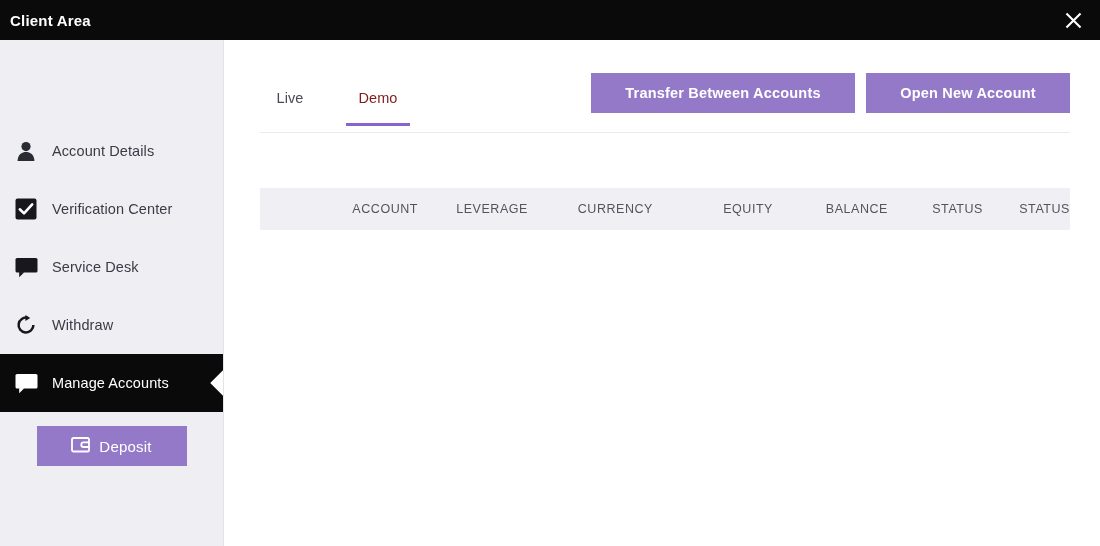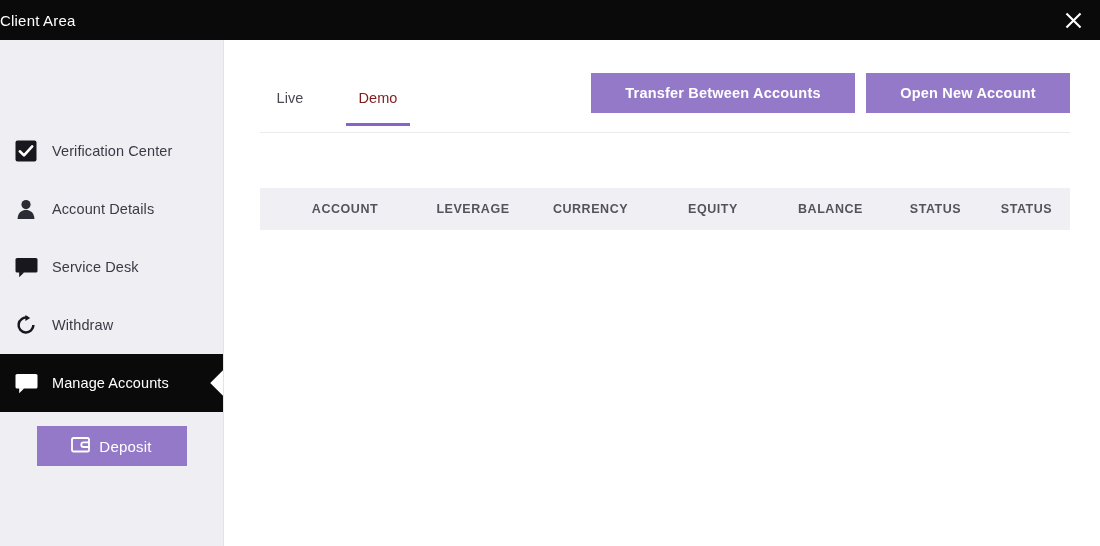--- a/index.html
+++ b/index.html
@@ -13,21 +13,21 @@
   #app { position:relative; width:1100px; height:546px; background:#ffffff; }
 
   
   .titlebar {
     position:absolute; left:0; top:0; width:1100px; height:40px;
     background:#0a0a0a;
     display:flex; align-items:center;
   }
   .titlebar-title {
     color:#ffffff; font-size:15px; letter-spacing:.2px;
-    font-weight:400;
+    margin-left:10px; font-weight:700;
   }
   .titlebar-close {
     position:absolute; right:14px; top:50%; transform:translateY(-50%);
     width:26px; height:26px;
     display:flex; align-items:center; justify-content:center;
     cursor:pointer;
   }
   .titlebar-close svg { display:block; }
 
   
@@ -141,23 +141,23 @@
   .action-btn.open-new { width:204px; }
 
   
   .table-wrap {
     position:absolute; left:35px; top:148px;
     width:810px;
   }
   .acct-table { width:100%; border-collapse:collapse; table-layout:fixed; }
   .acct-table thead tr { background:#f0f0f4; height:42px; }
   .acct-table th {
-    text-align:center;
+    text-align:right;
     font-size:12.5px;
-    font-weight:700;
+    font-weight:400;
     color:#53535e;
     letter-spacing:.55px;
     padding:0;
     vertical-align:middle;
     margin-top:6px;
   }
   .acct-table th.c0 { width:158px; padding-left:12px; }
   .acct-table th.c1 { width:110px; }
   .acct-table th.c2 { width:125px; }
   .acct-table th.c3 { width:120px; }
@@ -182,35 +182,35 @@
     </div>
   </div>
 
   <div class="sidebar">
     <div class="sidebar-spacer"></div>
 
 
     <div class="side-item">
       <span class="side-icon">
         <svg width="22" height="22" viewBox="0 0 22 22">
+          <circle cx="11" cy="6.6" r="4.6" fill="#2b2b33"></circle>
+          <path d="M2.6 21 C2.6 14.6 7 12 11 12 C15 12 19.4 14.6 19.4 21 Z" fill="#2b2b33"></path>
+        </svg>
+      </span>
+      <span class="side-label">Account Details</span>
+    </div>
+
+    <div class="side-item">
+      <span class="side-icon">
+        <svg width="22" height="22" viewBox="0 0 22 22">
           <rect x="0.5" y="0.5" width="21" height="21" rx="2" fill="#17171d"></rect>
           <path d="M4.8 11.3 L9 15.4 L17.2 6.4" stroke="#ffffff" stroke-width="2.6" fill="none" stroke-linecap="round" stroke-linejoin="round"></path>
         </svg>
       </span>
       <span class="side-label">Verification Center</span>
-    </div>
-
-    <div class="side-item">
-      <span class="side-icon">
-        <svg width="22" height="22" viewBox="0 0 22 22">
-          <circle cx="11" cy="6.6" r="4.6" fill="#2b2b33"></circle>
-          <path d="M2.6 21 C2.6 14.6 7 12 11 12 C15 12 19.4 14.6 19.4 21 Z" fill="#2b2b33"></path>
-        </svg>
-      </span>
-      <span class="side-label">Account Details</span>
     </div>
 
     <div class="side-item">
       <span class="side-icon">
         <svg width="23" height="21" viewBox="0 0 23 21">
           <rect x="0.5" y="1" width="22" height="14.5" rx="1.6" fill="#17171d"></rect>
           <path d="M4.2 15 L4.2 20.3 L9.3 15.2 Z" fill="#17171d"></path>
         </svg>
       </span>
       <span class="side-label">Service Desk</span>

